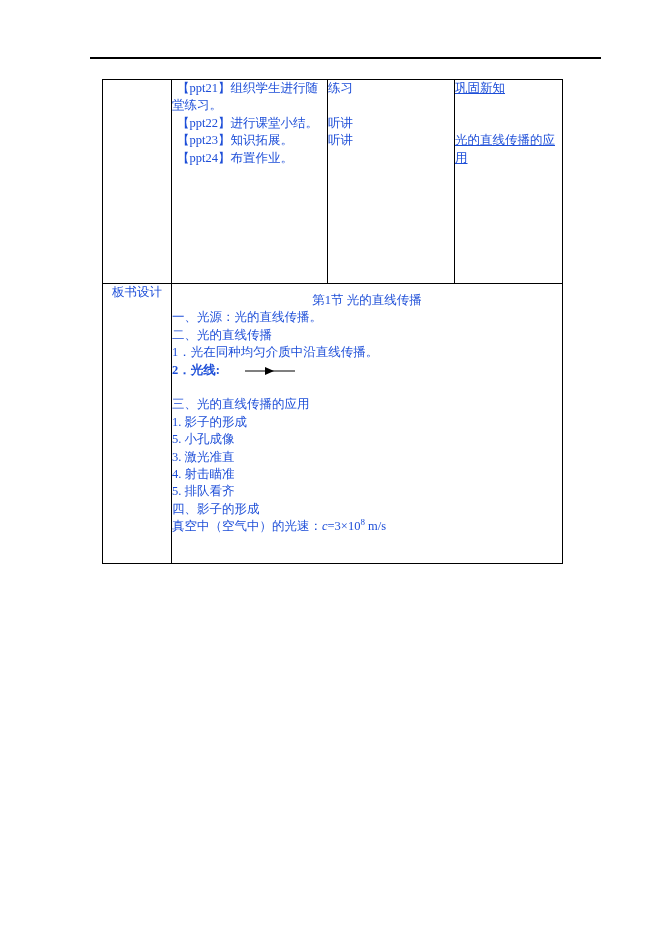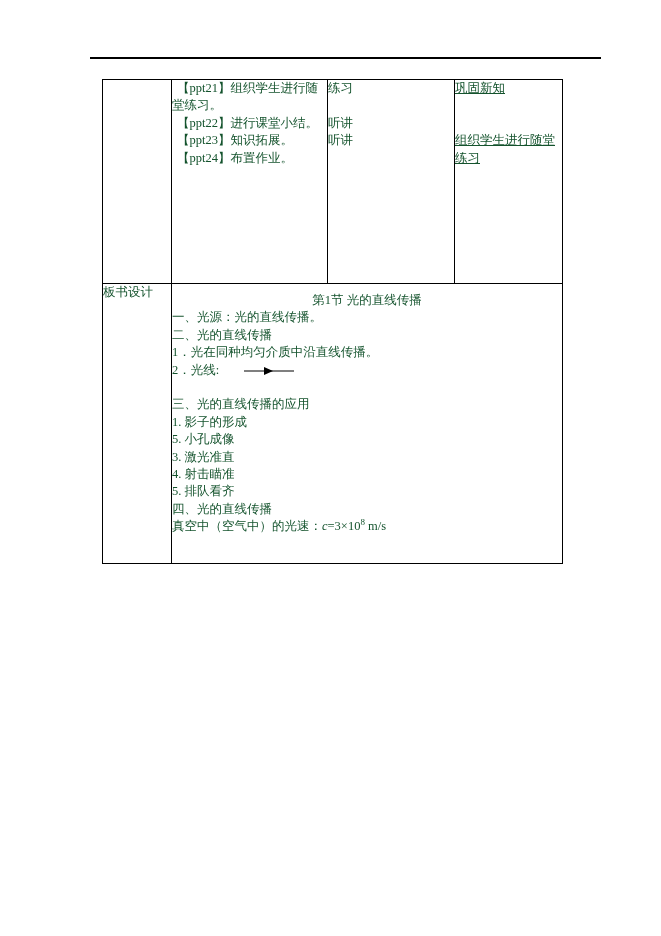--- a/index.html
+++ b/index.html
@@ -1,20 +1,20 @@
 <!DOCTYPE html>
 <html><head>
 <meta charset="utf-8">
 <style>
   html,body{margin:0;padding:0;background:#ffffff;}
   .page{
     position:relative;
     width:661px;height:936px;
     background:#ffffff;
-    color:#14532d;
+    color:#1d4ed8;
     font-family:"Liberation Serif","DejaVu Serif",serif;
     font-size:12.5px;
     line-height:17.4px;
     overflow:hidden;
     border-radius:19px;
   }
   .top-rule{
     position:absolute;
     left:90px;top:57px;width:511px;height:0;
     border-top:2px solid #000000;
@@ -36,24 +36,25 @@
   tr.row-board{height:280px;}
   td.cell-empty{}
   td.cell-teacher{padding:20px 3px 0 1px;}
   td.cell-teacher .para{text-indent:5px;}
   td.cell-student{padding:74px 2px 0 5px;}
   td.cell-intent{padding:74px 4px 0 5px;text-decoration:underline;}
   .spacer1{height:17.4px;}
   .spacer2{height:34.8px;}
   td.cell-board-label{
     vertical-align:middle;
+    text-align:center;
   }
   td.cell-board{padding:6px 5px 0 2px;}
   .board-title{text-align:center;margin-top:8px;}
-  .ray-row{white-space:nowrap;}
+  .ray-row{white-space:nowrap;font-weight:bold;}
   .ray-arrow{
     display:inline-block;
     margin-left:24px;
     vertical-align:middle;
   }
   .formula .var{
     font-style:italic;
     font-family:"Liberation Serif","DejaVu Serif",serif;
   }
   .formula sup{
@@ -87,21 +88,21 @@
         </td>
         <td class="cell-student">
           <div>练习</div>
           <div class="spacer1"></div>
           <div>听讲</div>
           <div>听讲</div>
         </td>
         <td class="cell-intent">
           <div>巩固新知</div>
           <div class="spacer2"></div>
-          <div>组织学生进行随堂练习</div>
+          <div>光的直线传播的应用</div>
         </td>
       </tr>
       <tr class="row-board">
         <td class="cell-board-label">
           <span>板书设计</span>
         </td>
         <td class="cell-board" colspan="3">
           <div class="board-title">第1节 光的直线传播</div>
           <div>一、光源：光的直线传播。</div>
           <div>二、光的直线传播</div>
@@ -112,21 +113,21 @@
               <polygon points="21,1 30,5 21,9" fill="#000000"></polygon>
             </svg>
           </div>
           <div class="spacer1"></div>
           <div>三、光的直线传播的应用</div>
           <div>1. 影子的形成</div>
           <div>5. 小孔成像</div>
           <div>3. 激光准直</div>
           <div>4. 射击瞄准</div>
           <div>5. 排队看齐</div>
-          <div>四、光的直线传播</div>
+          <div>四、影子的形成</div>
           <div class="formula">
             <span>真空中（空气中）的光速：</span><span class="var">c</span><span>=3×10</span><sup>8</sup><span> m/s</span>
           </div>
         </td>
       </tr>
     </tbody>
   </table>
 
 </div>
 

